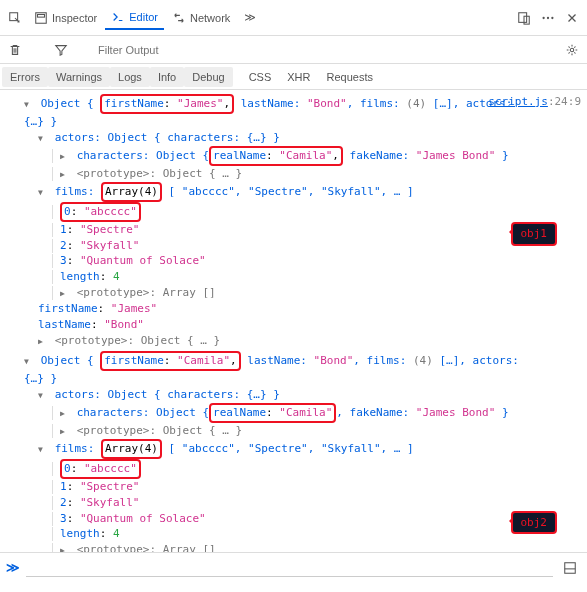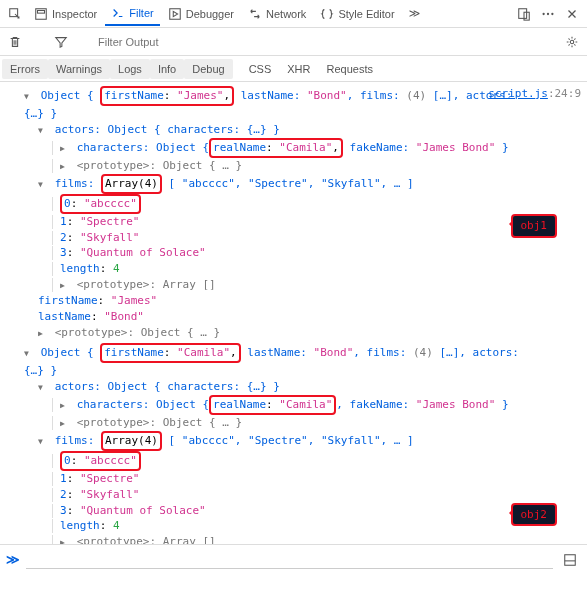--- a/index.html
+++ b/index.html
@@ -1,17 +1,17 @@
 <!DOCTYPE html>
 <html><head>
 <meta charset="utf-8">
 <style>
 * { box-sizing: border-box; margin: 0; padding: 0; }
 body { font-family: -apple-system, BlinkMacSystemFont, "Segoe UI", Arial, sans-serif; font-size: 11px; background: #fff; width: 587px; height: 592px; overflow: hidden; }
-.toolbar { display: flex; align-items: center; height: 28px; border-bottom: 1px solid #ddd; padding: 0 4px; gap: 2px; }
+.toolbar { display: flex; align-items: center; height: 36px; border-bottom: 1px solid #ddd; padding: 0 4px; gap: 2px; }
 .tab { display: flex; align-items: center; gap: 4px; padding: 4px 6px; cursor: pointer; color: #555; font-size: 11px; white-space: nowrap; }
 .tab.active { color: #0060df; border-bottom: 2px solid #0060df; }
 .tab svg { width: 14px; height: 14px; }
 .spacer { flex: 1; }
 .icon-btn { padding: 4px; cursor: pointer; color: #555; display:flex; align-items:center; }
 .icon-btn svg { width: 14px; height: 14px; }
 .filter-row { display: flex; align-items: center; height: 28px; border-bottom: 1px solid #ddd; padding: 0 4px; gap: 24px; }
 .filter-input { flex: 1; border: none; outline: none; font-size: 11px; color: #999; padding: 2px; }
 .category-row { display: flex; align-items: center; height: 26px; border-bottom: 1px solid #ddd; padding: 0 2px; gap: 0; font-size: 11px; }
 .cat { padding: 4px 8px; cursor: pointer; color: #555; }
@@ -53,40 +53,27 @@
       <svg viewBox="0 0 16 16" fill="none" stroke="currentColor" stroke-width="1.2">
         <rect x="2" y="2" width="12" height="12"></rect>
         <rect x="4" y="4" width="8" height="3"></rect>
       </svg>
       <span>Inspector</span>
     </span>
   <span class="tab active">
       <svg viewBox="0 0 16 16" fill="none" stroke="#0060df" stroke-width="1.4">
         <path d="M3 4 l4 4 -4 4 M9 12 h4"></path>
       </svg>
-      <span>Filter</span>
-    </span>
-  <span class="tab">
-      <svg viewBox="0 0 16 16" fill="none" stroke="currentColor" stroke-width="1.2">
-        <rect x="2" y="2" width="12" height="12"></rect>
-        <path d="M6 5 v6 l5-3 z"></path>
-      </svg>
-      <span>Debugger</span>
+      <span>Editor</span>
     </span>
   <span class="tab">
       <svg viewBox="0 0 16 16" fill="none" stroke="currentColor" stroke-width="1.2">
         <path d="M3 5 h6 M3 5 l2-2 M3 5 l2 2 M13 11 h-6 M13 11 l-2-2 M13 11 l-2 2"></path>
       </svg>
       <span>Network</span>
-    </span>
-  <span class="tab">
-      <svg viewBox="0 0 16 16" fill="none" stroke="currentColor" stroke-width="1.2">
-        <path d="M5 3 c-2 0 -2 2 -2 4 s-1 1 -1 1 1 0 1 1 0 4 2 4 M11 3 c2 0 2 2 2 4 s1 1 1 1 -1 0 -1 1 0 4 -2 4"></path>
-      </svg>
-      <span>Style Editor</span>
     </span>
   <span class="tab">
       <span>≫</span>
     </span>
   <span class="spacer"></span>
   <span class="icon-btn">
       <svg viewBox="0 0 16 16" fill="none" stroke="currentColor" stroke-width="1.2">
         <rect x="2" y="2" width="9" height="11"></rect>
         <rect x="8" y="6" width="6" height="9"></rect>
       </svg>

